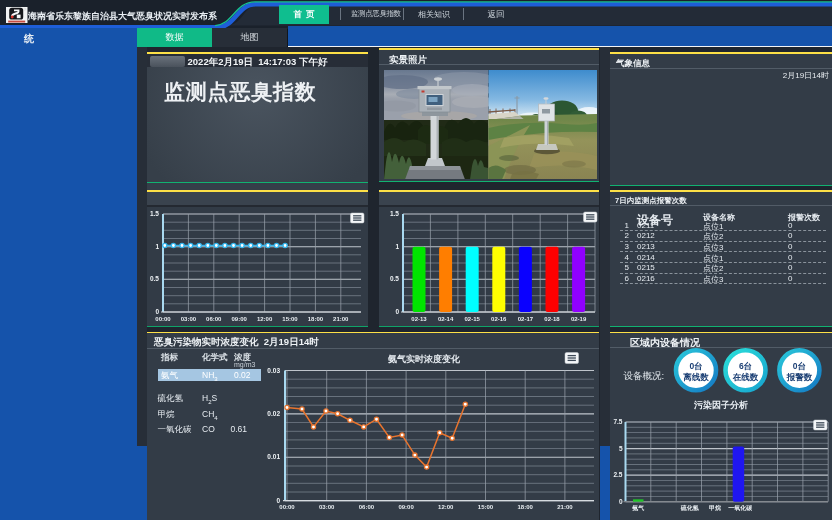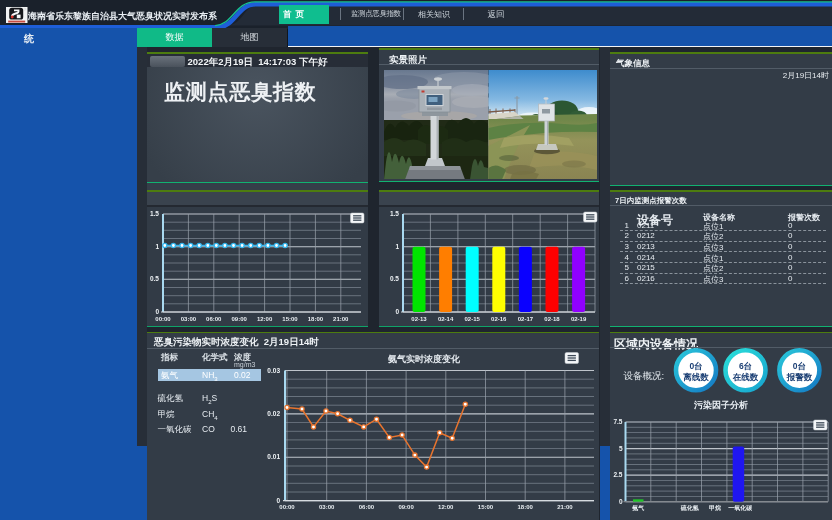--- a/index.html
+++ b/index.html
@@ -1,19 +1,19 @@
 <!DOCTYPE html>
 <html><head><meta charset="utf-8">
 <style>
 * { margin:0; padding:0; box-sizing:border-box; }
 html,body { width:832px; height:520px; overflow:hidden; background:#10161d;
   font-family:"Liberation Sans", sans-serif; }
 #page { position:relative; width:832px; height:520px; }
 .abs { position:absolute; }
-.panel { position:absolute; background:#333c47; border-top:2px solid #4d7c0f; }
+.panel { position:absolute; background:#333c47; border-top:2px solid #fde047; }
 .ptitle { position:absolute; color:#eef2f5; font-weight:bold; white-space:nowrap; }
 .underline { position:absolute; left:0; right:0; height:1px; background:#525c67; }
 </style></head>
 <body>
 <div id="page">
 
 <svg width="832" height="29" style="position:absolute;left:0;top:0">
 <rect x="0" y="0" width="832" height="29" fill="#1a212b"></rect>
 <path d="M832,6 L256,6 C243,6.5 243,25.5 226,25.5 L832,25.5 Z" fill="#232b37"></path>
 <path d="M0,27.2 L218,27.2 C236,26.5 237,4.2 256,4.2 L832,4.2" fill="none" stroke="#1e5ed8" stroke-width="4.6"></path>
@@ -22,21 +22,21 @@
 <svg width="23" height="17" style="position:absolute;left:6;top:7">
 <rect x="0" y="0" width="21.5" height="16" fill="#f2f4f5"></rect>
 <rect x="3.2" y="0.8" width="14" height="11.8" rx="2.6" fill="#16181c"></rect>
 <path d="M6,9.3 C6,6 12.5,7 12.5,4.4 L12.5,3.4 L8,3.4" fill="none" stroke="#f5f6f7" stroke-width="1.9"></path>
 <circle cx="6.2" cy="10" r="1.4" fill="#d83228"></circle>
 <rect x="10.8" y="7.6" width="3.8" height="3.6" fill="#f5f6f7"></rect>
 <circle cx="18.8" cy="2.2" r="1.1" fill="none" stroke="#c8cacd" stroke-width="0.5"></circle>
 <rect x="2.2" y="13.6" width="17" height="1.9" fill="#c23a2e" opacity="0.9"></rect>
 </svg>
 <div class="abs" style="left:28px;top:10px;font-size:9px;font-weight:bold;color:#e9eef3;">海南省乐东黎族自治县大气恶臭状况实时发布系</div>
-<div class="abs" style="left:279px;top:5px;width:50px;height:19px;background:#0fbe8f;color:#fff;font-size:8.5px;font-weight:bold;text-align:left;line-height:19px;letter-spacing:4px;text-indent:4px;">首页</div>
+<div class="abs" style="left:279px;top:5px;width:50px;height:19px;background:#0fbe8f;color:#fff;font-size:8.5px;font-weight:bold;text-align:center;line-height:19px;letter-spacing:4px;text-indent:4px;">首页</div>
 <div class="abs" style="left:351px;top:9px;font-size:7.5px;color:#ccd3da;letter-spacing:-0.4px;">监测点恶臭指数</div>
 <div class="abs" style="left:418px;top:9px;font-size:8px;color:#ccd3da;">相关知识</div>
 <div class="abs" style="left:487.5px;top:9px;font-size:8.5px;color:#ccd3da;font-family:Liberation Mono, monospace;">返回</div>
 <div class="abs" style="left:339.5px;top:8px;width:1px;height:12px;background:#6a7481;"></div>
 <div class="abs" style="left:402.5px;top:8px;width:1px;height:12px;background:#6a7481;"></div>
 <div class="abs" style="left:462.5px;top:8px;width:1px;height:12px;background:#6a7481;"></div>
 
 <div class="abs" style="left:0;top:28px;width:137px;height:19px;background:#1553ab;"></div>
 <div class="abs" style="left:24px;top:31.5px;font-size:10px;font-weight:bold;color:#e8eef4;">统</div>
 <div class="abs" style="left:137px;top:28px;width:75px;height:19px;background:#10ba87;color:#fff;font-size:9px;text-align:center;line-height:19px;">数据</div>
@@ -409,21 +409,21 @@
 <circle cx="318.3" cy="73.3" r="2.1" fill="#ffffff" stroke="#e8742e" stroke-width="1.3"></circle>
 <text x="277" y="30.5" font-size="9" font-weight="bold" fill="#e8edf2" text-anchor="middle">氨气实时浓度变化</text>
 <rect x="418" y="21.5" width="13.5" height="11" rx="1.5" fill="#f4f6f8" stroke="#c9ced3" stroke-width="0.5"></rect>
         <line x1="420.6" y1="24.6" x2="428.9" y2="24.6" stroke="#3c4856" stroke-width="1.3"></line>
         <line x1="420.6" y1="27.0" x2="428.9" y2="27.0" stroke="#3c4856" stroke-width="1.3"></line>
         <line x1="420.6" y1="29.4" x2="428.9" y2="29.4" stroke="#3c4856" stroke-width="1.3"></line>
   </svg>
 </div>
 
 <div class="panel" style="left:610px;top:331.5px;width:222px;height:188.5px;border-top-width:1.5px;">
-  <div class="ptitle" style="left:4px;top:3.5px;font-size:12px;">区域内设备情况</div>
+  <div class="ptitle" style="left:20px;top:3.5px;font-size:10px;">区域内设备情况</div>
   <div class="underline" style="top:14px;"></div>
   <svg class="abs" style="left:0;top:-1.5px" width="222" height="187">
   <defs>
 <linearGradient id="ring1" x1="0" y1="0" x2="1" y2="1">
 <stop offset="0" stop-color="#29c8da"></stop>
             <stop offset="1" stop-color="#1479c4"></stop>
           </linearGradient>
 <linearGradient id="ring2" x1="0" y1="0" x2="1" y2="1">
 <stop offset="0" stop-color="#2adfd9"></stop>
             <stop offset="1" stop-color="#17a3cf"></stop>

